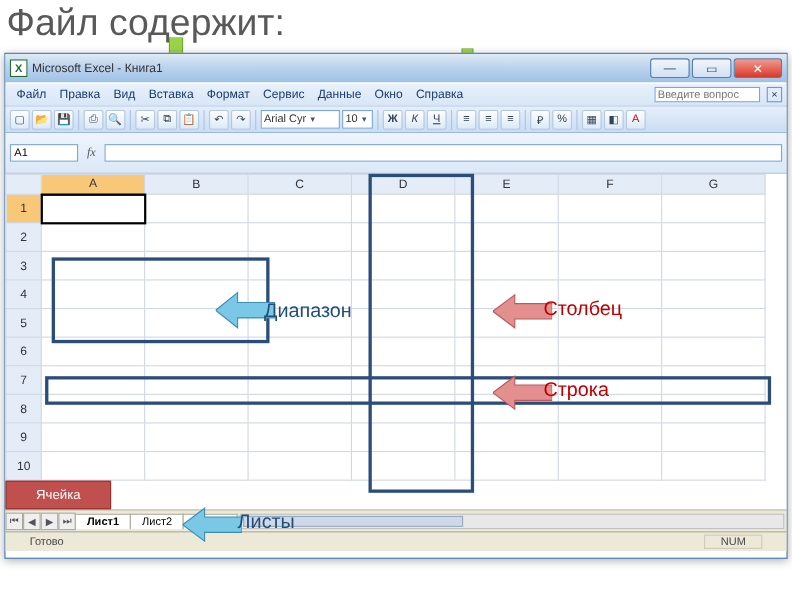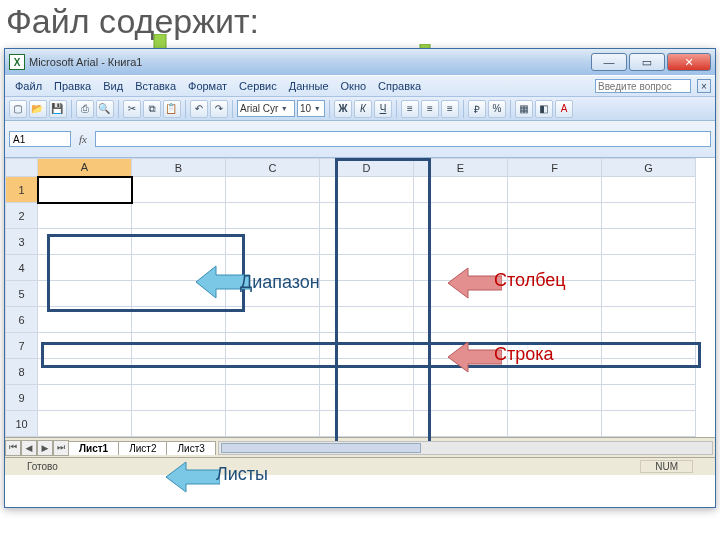--- a/index.html
+++ b/index.html
@@ -20,21 +20,21 @@
   .menubar{height:22px;background:linear-gradient(#e9f1fb,#d7e6f7);border-top:1px solid #fff;border-bottom:1px solid #a9c3e0;display:flex;align-items:center;padding:0 4px;font-size:11px;color:#1a3c6e;gap:0}
   .menubar .mi{padding:2px 6px;cursor:default}
   .menubar .help-box{margin-left:auto;display:flex;align-items:flex-end;gap:2px}
   .help-input{width:96px;height:14px;font-size:10px;border:1px solid #7ba7d7;color:#888;padding:0 2px;background:#fff}
   .doc-x{width:14px;height:14px;border:1px solid #7097c6;margin-left:4px;font:10px Arial;display:flex;align-items:center;justify-content:center;color:#345}
   
   .toolbar{height:24px;background:linear-gradient(#e6eefb,#c9ddf3);border-bottom:1px solid #9fb9d8;display:flex;align-items:center;padding:0 4px;gap:2px}
   .tbtn{width:18px;height:18px;border:1px solid #b4c8e0;border-radius:2px;background:linear-gradient(#fdfefe,#dde9f6);display:flex;align-items:center;justify-content:center;font-size:10px;color:#345}
   .combo{height:17px;border:1px solid #7ba7d7;background:#fff;font-size:10px;display:flex;align-items:center;padding:0 2px;color:#333}
   .combo .dd{margin-left:4px;font-size:8px;color:#456}
-  .combo.font{width:58px}
+  .combo.font{width:72px}
   .combo.size{width:28px}
   .tsep{width:1px;height:18px;background:#a9c3e0;margin:0 2px}
   
   .formrow{height:20px;background:linear-gradient(#eef4fc,#dbe8f7);border-bottom:1px solid #9fb9d8;display:flex;align-items:center;padding:18px 4px;gap:4px}
   .namebox{width:62px;height:16px;background:#fff;border:1px solid #7ba7d7;font-size:10px;display:flex;align-items:center;padding:0 3px}
   .fx{font:italic 11px Georgia;color:#555;padding:0 4px}
   .formula-input{flex:1;height:16px;background:#fff;border:1px solid #7ba7d7}
   
   .grid{position:relative;background:#fff}
   table.sheet{border-collapse:collapse;table-layout:fixed}
@@ -108,21 +108,21 @@
   <svg width="40" height="40">
       <polygon points="20,40 10,26 15,26 15,0 25,0 25,26 30,26" fill="#7ac7e6" stroke="#3a8eb5"></polygon>
     </svg>
 </div>
 <div class="ann" style="left:294px;top:124px">Строка формул</div>
 
 <div class="excel-window">
 
   <div class="titlebar">
     <span class="xl-icon">X</span>
-    <span class="t"><span>Microsoft Arial</span> - <span>Книга1</span></span>
+    <span class="t"><span>Microsoft Excel</span> - <span>Книга1</span></span>
     <span class="spacer"></span>
     <div class="winbtns">
       <div class="winbtn min">—</div>
       <div class="winbtn max">▭</div>
       <div class="winbtn close">✕</div>
     </div>
   </div>
 
   <div class="menubar">
     <span class="mi">Файл</span>
@@ -306,20 +306,21 @@
             <td class="cell"></td>
             <td class="cell"></td>
             <td class="cell"></td>
           </tr>
     </tbody>
       </table>
 
     <div class="ov ov-range"></div>
     <div class="ov ov-col"></div>
     <div class="ov ov-row"></div>
+    <div class="ov-cell">Ячейка</div>
   </div>
 
   <div class="tabstrip">
     <div class="tabnav">
       <div class="nb">⏮</div>
       <div class="nb">◀</div>
       <div class="nb">▶</div>
       <div class="nb">⏭</div>
     </div>
     <div class="stab active">Лист1</div>

